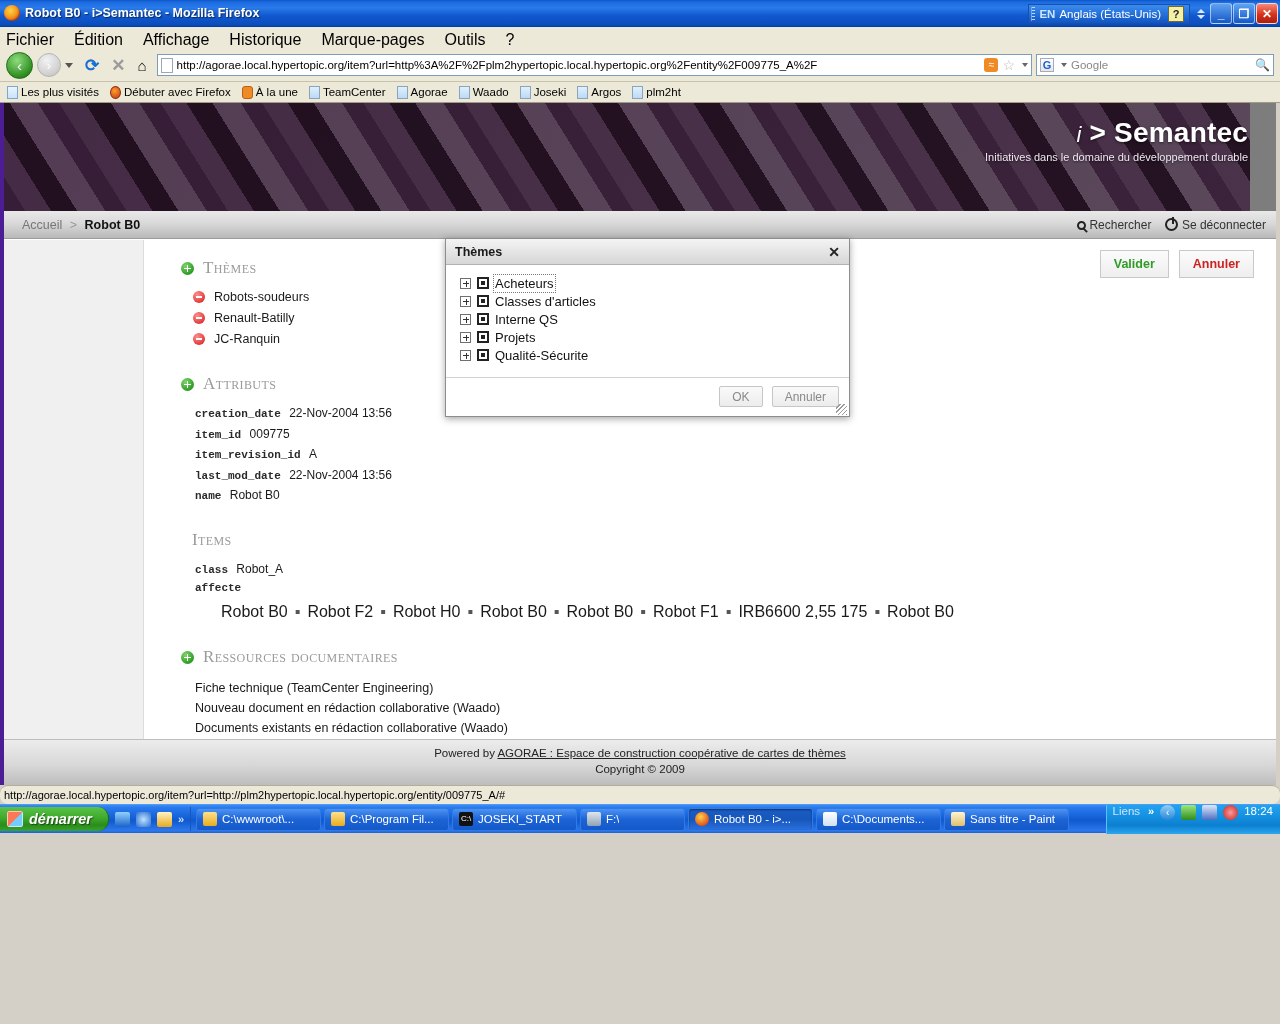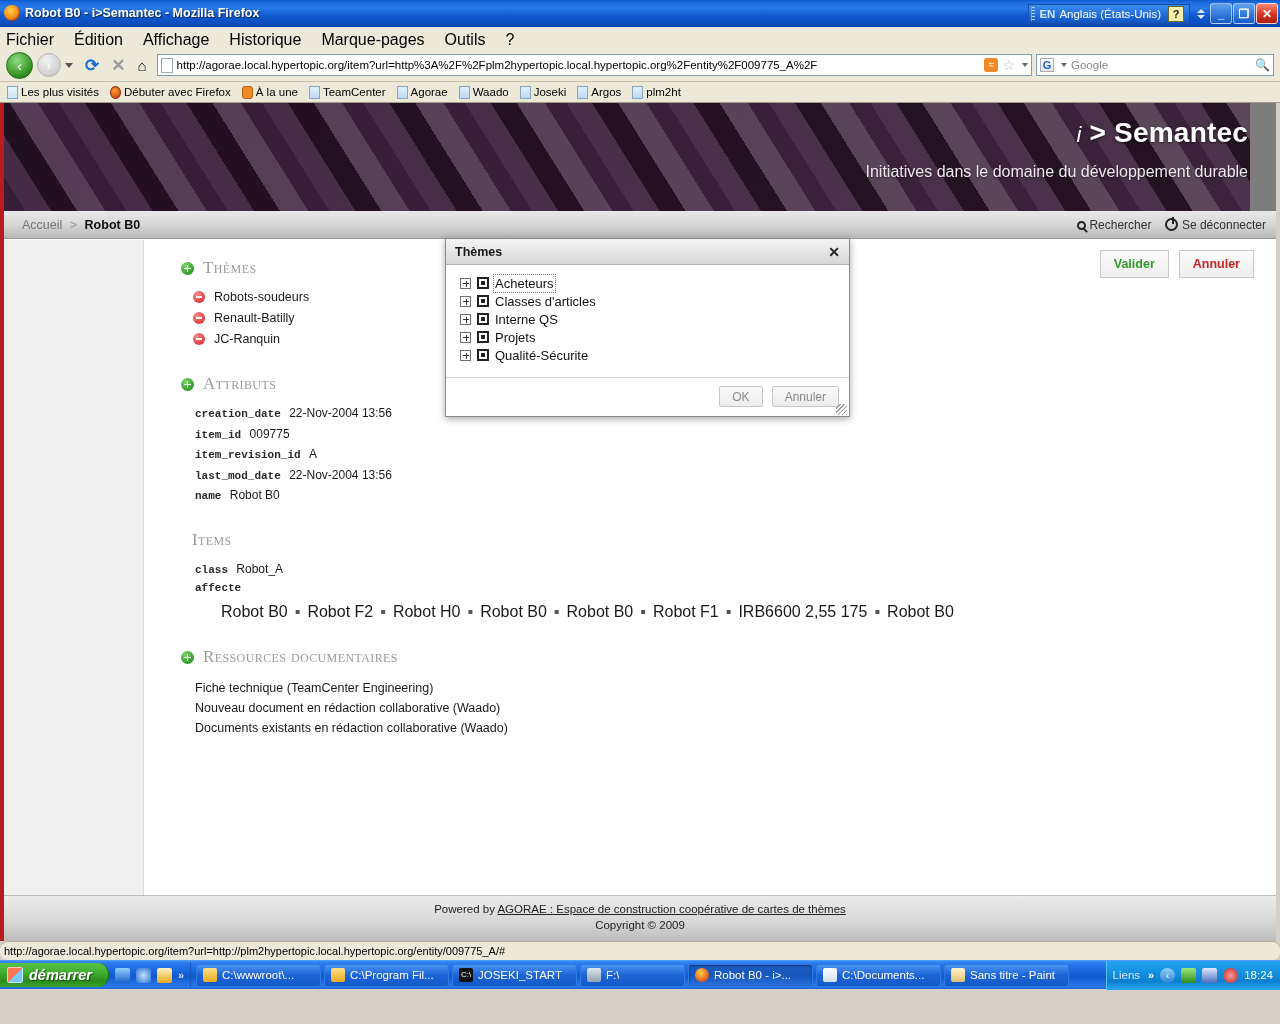--- a/index.html
+++ b/index.html
@@ -127,23 +127,23 @@
   #bookmarks .bm { display: flex; align-items: center; gap: 3px; white-space: nowrap; }
   .bmicon { width:11px;height:13px;background:#fff;border:1px solid #8fa3b8; flex:0 0 auto;}
   .bmicon.blue { background:linear-gradient(#dff0ff,#bcd9f5); }
   .bmicon.fox  { background: radial-gradient(circle at 40% 35%, #ff9c2a, #c03a14); border-radius:50%; border-color:#8e2a0c;}
   .bmicon.rss  { background:#f08a24; border-color:#b76312; }
   .bmicon.vis  { background:linear-gradient(#eaf4ff,#cbe2f8); border-color:#7fa6cc;}
 
   
   #viewport {
     position: relative;
-    height: 838px;
+    height: 682px;
     background: #e5e5e5;
-    border-left: 4px solid #b91c1c; border-right: 4px solid #d4d0c8;
+    border-left: 4px solid #4c1d95; border-right: 4px solid #d4d0c8;
     overflow: hidden;
   }
   
   #pagebody { position:absolute; inset:0; background:#fff; }
 
   
   #banner {
     position: absolute; left: 0; right: 0; top: 0; height: 108px;
     background:
       linear-gradient(115deg, rgba(78,40,78,.72), rgba(60,30,60,.6)),
@@ -154,21 +154,21 @@
   }
   #banner .brandwrap {
     position: absolute; right: 28px; top: 14px; text-align: right;
   }
   #banner .brand {
     color: #fff; font-size: 28px; font-weight: bold; letter-spacing: .2px;
     text-shadow: 0 1px 3px rgba(0,0,0,.6);
   }
   #banner .brand em { font-style: italic; font-weight: normal; font-size: 22px; }
   #banner .tagline {
-    color: #f0e7f2; font-size: 16px; margin-top: 14px;
+    color: #f0e7f2; font-size: 11px; margin-top: 2px;
     text-shadow: 0 1px 2px rgba(0,0,0,.6);
   }
   #banner .sideblock { position:absolute; right:0; top:0; width:26px; height:108px; background:#7d7d7d; }
 
   
   #crumbbar {
     position: absolute; left: 0; right: 0; top: 108px; height: 28px;
     background: linear-gradient(to bottom, #e9e9e9 0%, #d9d9d9 45%, #b9b9b9 100%);
     border-bottom: 1px solid #9c9c9c;
     display: flex; align-items: center; justify-content: space-between;
@@ -341,21 +341,21 @@
     height: 23px; min-width: 0; flex: 0 1 125px;
     background: linear-gradient(to bottom,#4b93f2,#1c63d6 50%,#1459c9);
     border: 1px solid #2f7ae4; border-radius: 3px;
     display: flex; align-items: center; gap: 5px; padding: 0 6px;
     color: #fff; font-size: 11.5px; white-space: nowrap; overflow: hidden;
   }
   .task.active { background: linear-gradient(to bottom,#1b5cc3,#1757bc 50%,#2a70de); box-shadow: inset 0 1px 2px rgba(0,0,0,.45); }
   .task .ti { width:14px;height:14px;flex:0 0 auto;border-radius:2px; }
   .task .tl { overflow:hidden; text-overflow:ellipsis; }
   .tray {
-    display: flex; align-items: center; gap: 6px; height: 29px;
+    display: flex; align-items: flex-start; gap: 6px; height: 29px;
     padding: 0 7px 0 6px;
     background: linear-gradient(to bottom,#23a3ef 0%,#1490e0 40%,#0d7fd0 70%,#2aa6f0 100%);
     border-left: 1px solid #57c4f7;
     color: #fff; font-size: 11.5px;
   }
   .tray .trayicon { width:15px;height:15px;border-radius:2px; }
   .liens { color:#cfe2ff; font-size:11.5px; margin-right:2px; }
   .traychev { color:#fff; font-size:11px; font-weight:bold; }
   .tray-left-btn { width:15px;height:15px;border-radius:50%;background:linear-gradient(#8fd0f7,#2b86d8);color:#fff;font-size:10px;display:flex;align-items:center;justify-content:center;}
 </style>

